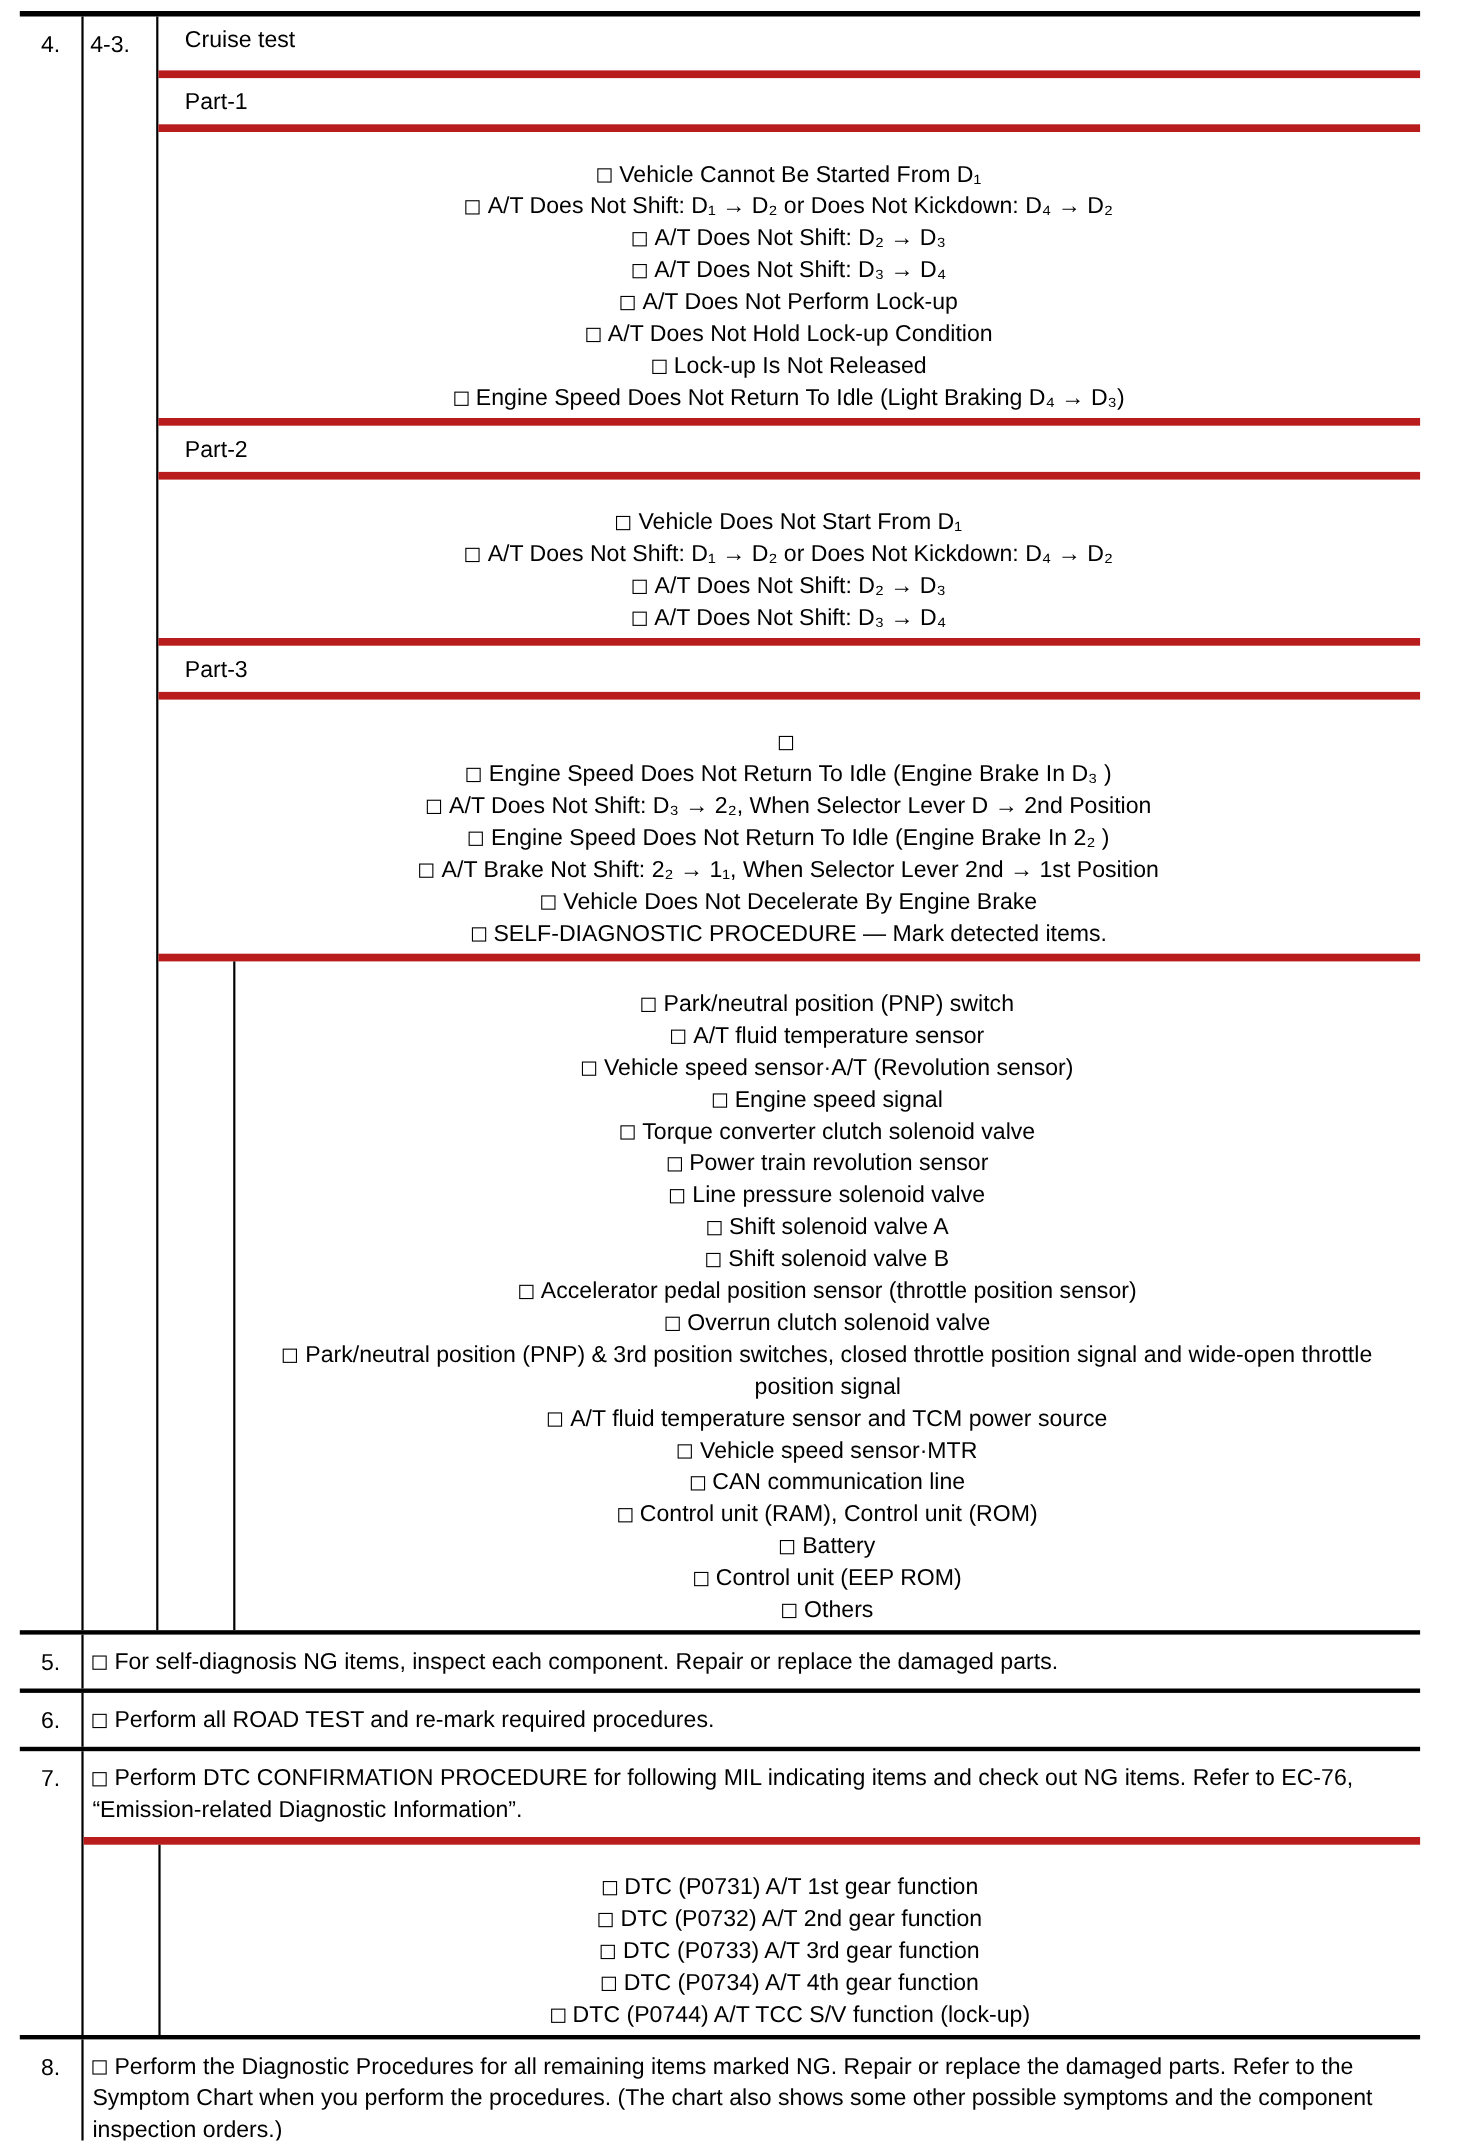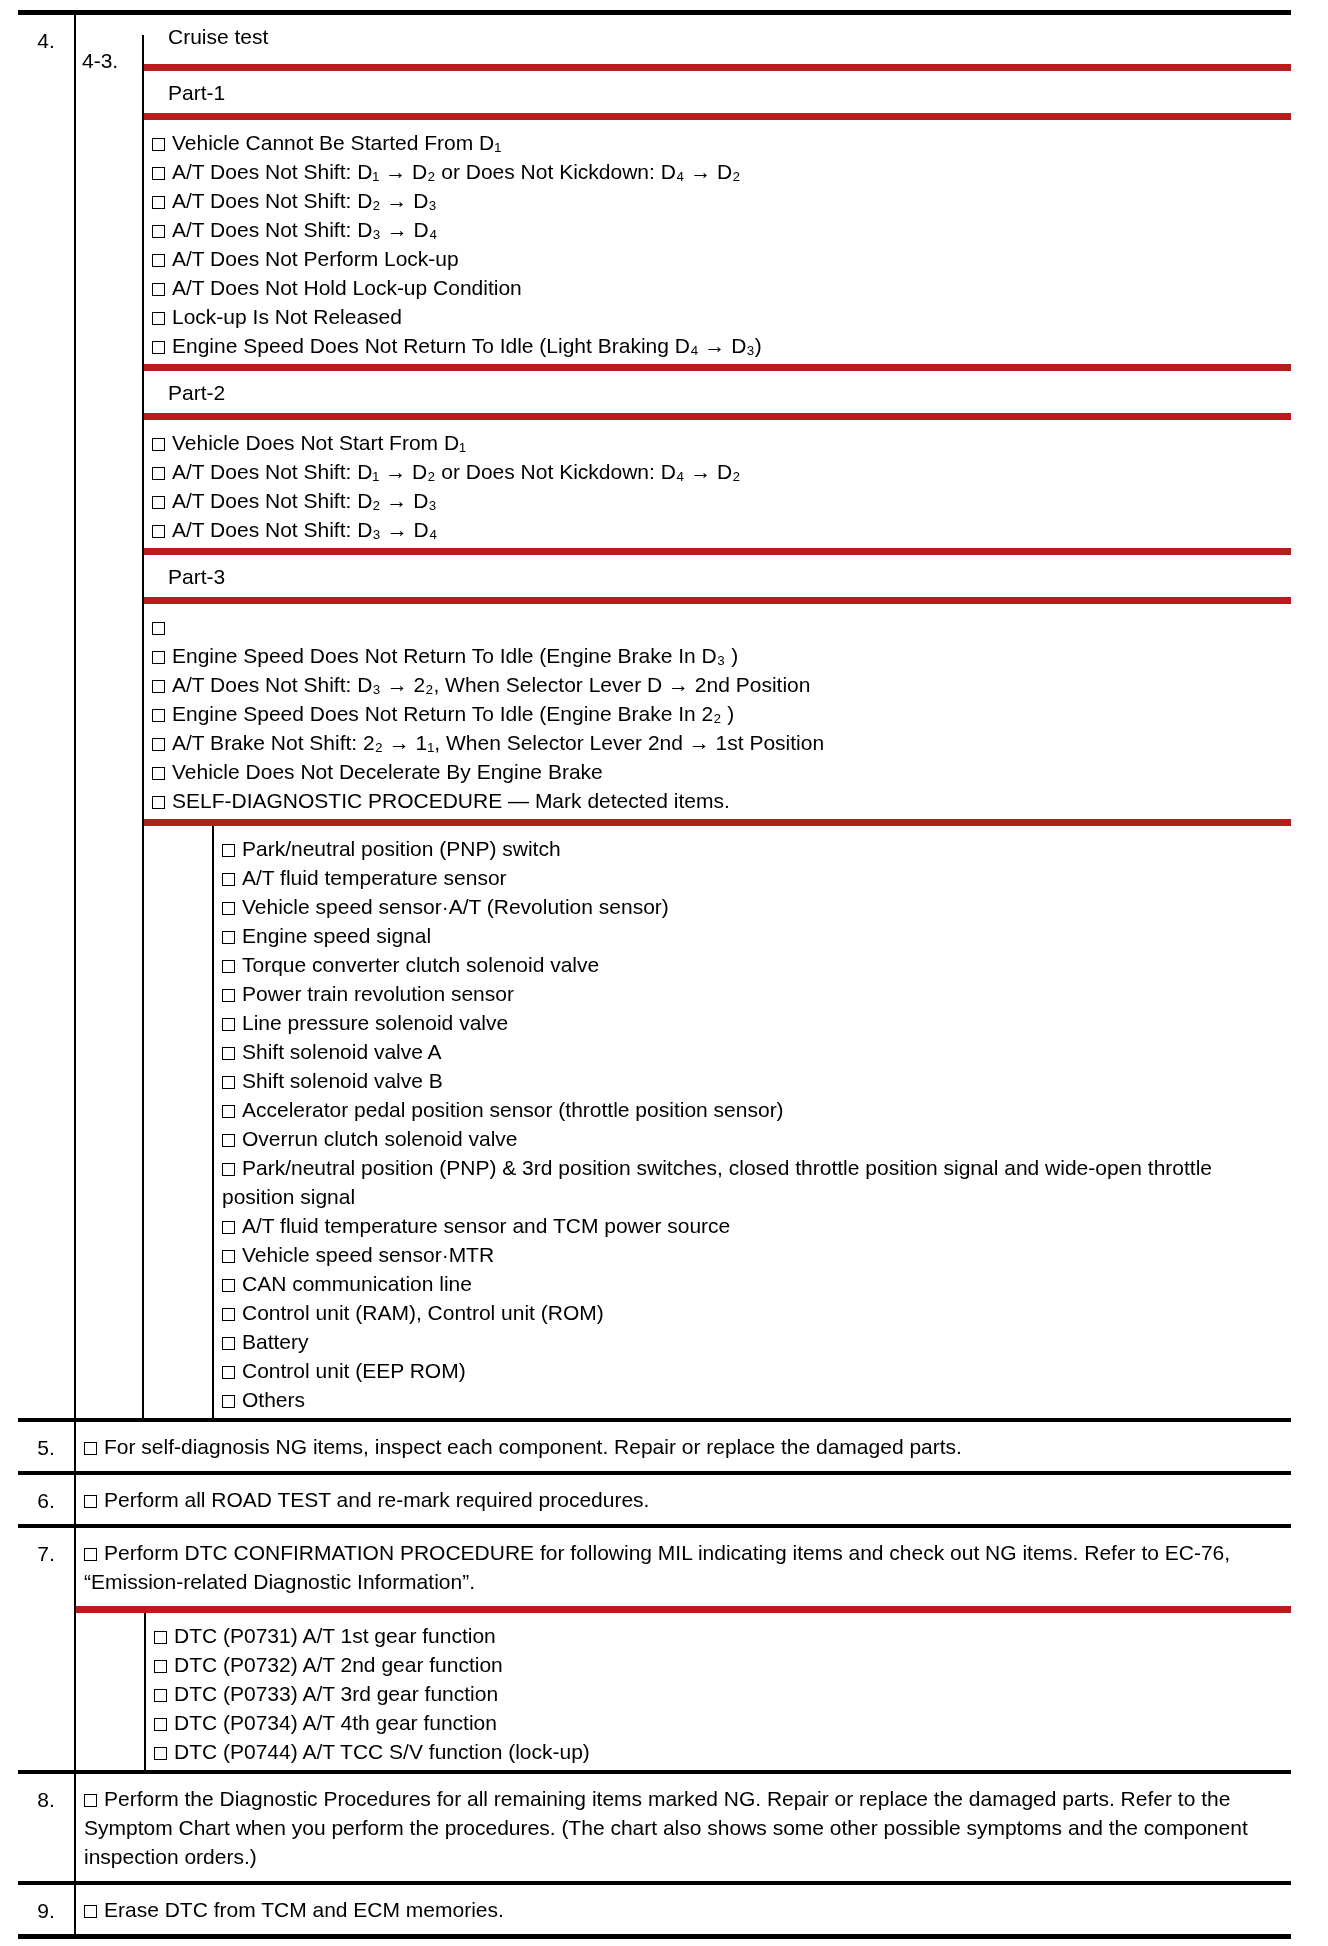--- a/index.html
+++ b/index.html
@@ -3,27 +3,27 @@
 <meta charset="utf-8">
 <style>
   html, body { margin: 0; padding: 0; background: #ffffff; }
   body { width: 1328px; height: 1946px; position: relative; overflow: hidden;
          font-family: "Liberation Sans", "DejaVu Sans", sans-serif; color: #000; }
   .tbl { position: absolute; left: 18px; top: 10px; width: 1273px; }
   .thick-top { border-top: 5px solid #000; }
   .thick-bot { border-bottom: 5px solid #000; }
   .row { display: flex; position: relative; }
   .num { width: 58px; flex: 0 0 58px; border-right: 2px solid #000; font-size: 21px; text-align: center; padding-top: 14px; box-sizing: border-box; }
-  .sub { width: 68px; flex: 0 0 68px; border-right: 2px solid #000; font-size: 21px; padding: 14px 0 0 6px; box-sizing: border-box; margin-top: 20px; }
+  .sub { width: 68px; flex: 0 0 68px; border-right: 2px solid #000; font-size: 21px; padding: 14px 0 0 6px; box-sizing: border-box; }
   .body { flex: 1; }
   .cell { font-size: 21px; line-height: 29px; padding: 10px 8px; box-sizing: border-box; }
   .sep { border-top: 7px solid #b91c1c; }
   .sep-full { border-top: 4px solid #000; }
   .hdr { height: 49px; padding: 10px 24px; font-size: 21px; box-sizing: border-box; }
-  .list { padding: 8px 8px 4px 8px; font-size: 21px; line-height: 29px; }
+  .list { padding: 24px 8px 4px 8px; font-size: 21px; line-height: 29px; text-align: center; }
   .list .li { white-space: nowrap; }
   .list .li.wrap { white-space: normal; }
   .indent-row { display: flex; }
   .indent-gap { width: 68px; flex: 0 0 68px; border-right: 2px solid #000; }
   .cb { display: inline-block; width: 13px; height: 13px; border: 1.5px solid #000; margin-right: 7px; vertical-align: -1px; box-sizing: border-box; }
 </style>
 </head>
 <body>
 
 <div class="tbl thick-top thick-bot">

